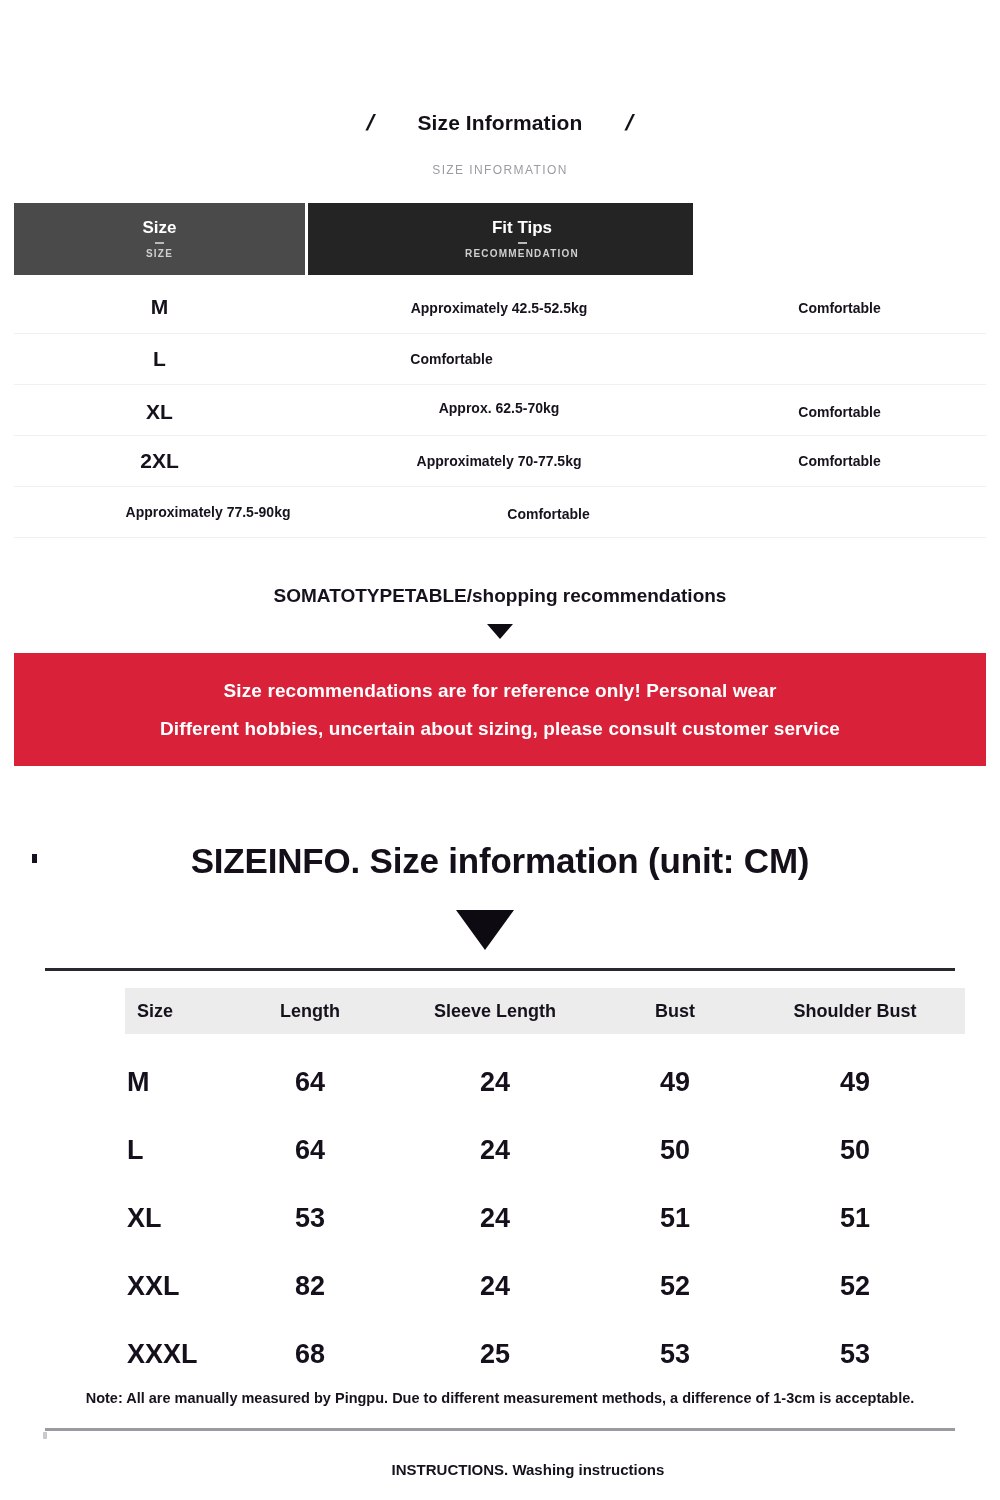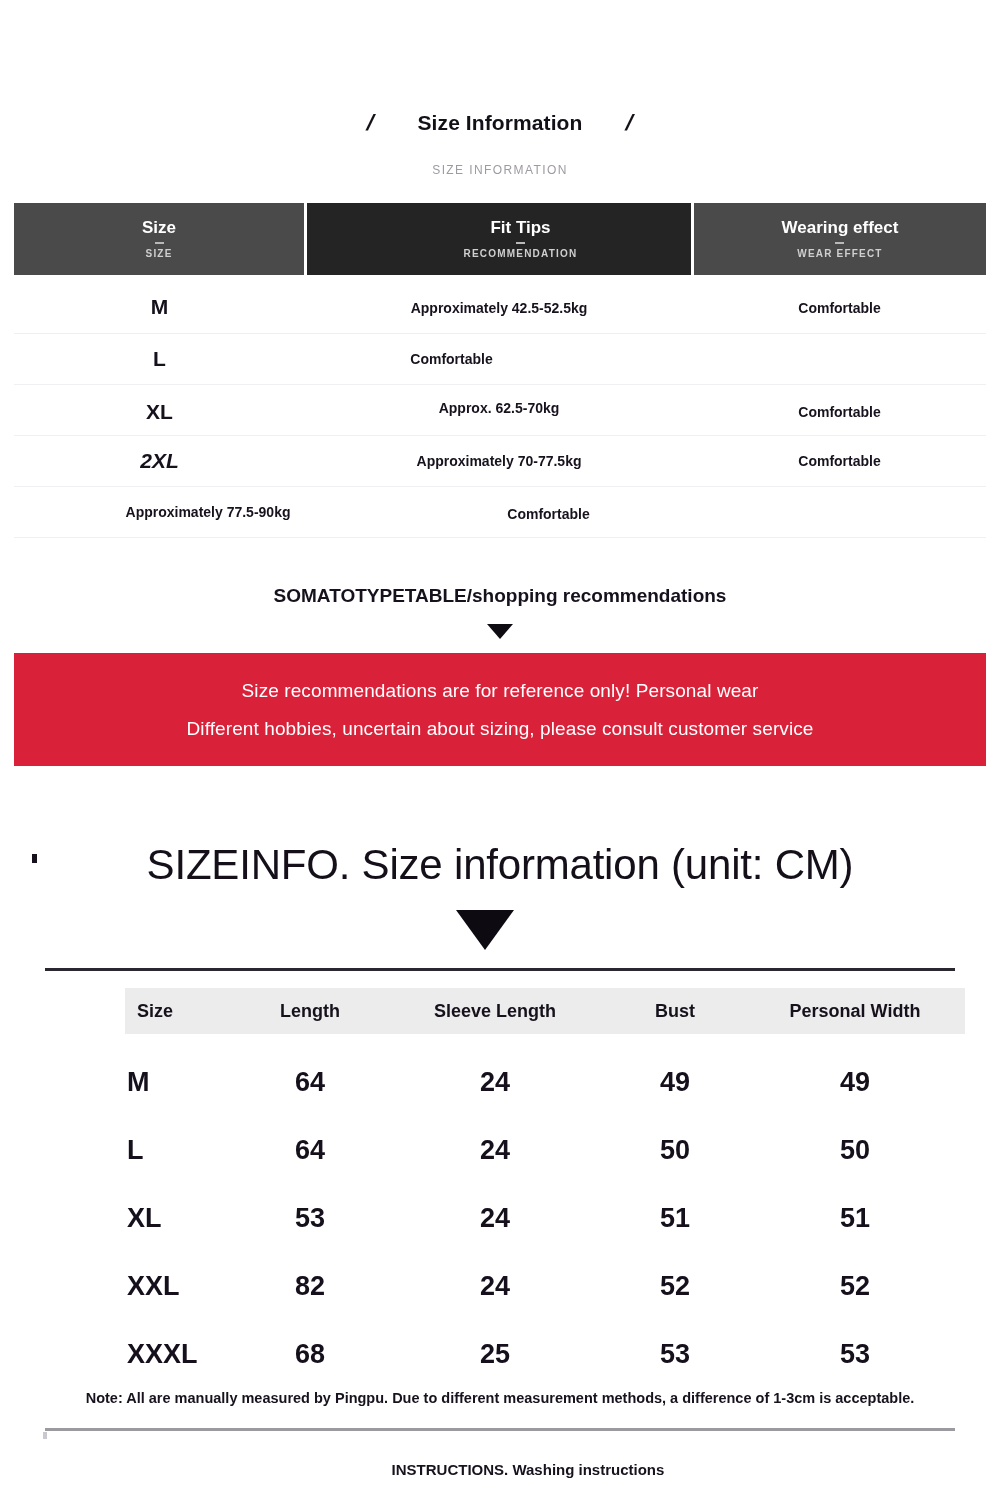--- a/index.html
+++ b/index.html
@@ -128,21 +128,21 @@
     font-size: 14px;
     font-weight: 700;
     color: #17121d;
   }
   
   .t1-row.r1 .t1-c1 { transform: translateY(-1px); }
   .t1-row.r2 .t1-c1 { transform: translateY(0px); }
   .t1-row.r3 .t1-c1 { transform: translateY(2px); }
   .t1-row.r3 .t1-c2 { transform: translateY(-2px); }
   .t1-row.r3 .t1-c3 { transform: translateY(2px); }
-  .t1-row.r4 .t1-c1 { transform: translateY(0px); font-style: italic; }
+  .t1-row.r4 .t1-c1 { transform: translateY(0px); }
   .t1-row.r5 .t1-c1 { transform: translateY(2px); }
   .t1-row.r5 .t1-c3 { transform: translateY(2px); }
 
   .somatotype {
     position: absolute;
     left: 0; top: 585px;
     width: 1000px;
     text-align: center;
     font-size: 19px;
     font-weight: 700;
@@ -166,21 +166,21 @@
     background: #d9223a;
     display: flex;
     flex-direction: column;
     align-items: center;
     justify-content: center;
     gap: 16px;
   }
   .red-line {
     color: #ffffff;
     font-size: 19px;
-    font-weight: 400;
+    font-weight: 700;
     text-align: center;
     letter-spacing: 0.1px;
   }
 
   
   #section-two {
     position: absolute;
     left: 0; top: 790px;
     width: 1000px;
     height: 710px;
@@ -191,22 +191,22 @@
     left: 32px; top: 854px;
     width: 5px;
     height: 9px;
     background: #16111c;
   }
   .sec2-title {
     position: absolute;
     left: 0; top: 841px;
     width: 1000px;
     text-align: center;
-    font-size: 42px;
-    font-weight: 400;
+    font-size: 35px;
+    font-weight: 700;
     letter-spacing: -0.2px;
     color: #150f1a;
   }
   .tri-big {
     position: absolute;
     left: 456px; top: 910px;
     width: 0; height: 0;
     border-left: 29px solid transparent;
     border-right: 29px solid transparent;
     border-top: 40px solid #0d0a11;
@@ -314,25 +314,20 @@
     <div class="t1-hcell c1">
       <span class="t1-h-main">Size</span>
       <span class="t1-h-dash"></span>
       <span class="t1-h-sub">SIZE</span>
     </div>
     <div class="t1-hcell c2">
       <span class="t1-h-main">Fit Tips</span>
       <span class="t1-h-dash"></span>
       <span class="t1-h-sub">RECOMMENDATION</span>
     </div>
-    <div class="t1-hcell c3">
-      <span class="t1-h-main">Wearing effect</span>
-      <span class="t1-h-dash"></span>
-      <span class="t1-h-sub">WEAR EFFECT</span>
-    </div>
   </div>
 
   <div class="t1-body">
     <div class="t1-row r1">
       <div class="t1-c1">M</div>
       <div class="t1-c2">Approximately 42.5-52.5kg</div>
       <div class="t1-c3">Comfortable</div>
     </div>
     <div class="t1-row r2">
       <div class="t1-c1">L</div>
@@ -370,21 +365,21 @@
 <div class="sec2-title">SIZEINFO. Size information (unit: CM)</div>
 <div class="tri-big"></div>
 
 <div class="t2-rule"></div>
 
 <div class="t2-header">
   <div class="t2-h h-size">Size</div>
   <div class="t2-h h-length">Length</div>
   <div class="t2-h h-sleeve">Sleeve Length</div>
   <div class="t2-h h-bust">Bust</div>
-  <div class="t2-h h-shoulder">Personal Width</div>
+  <div class="t2-h h-shoulder">Shoulder Bust</div>
 </div>
 
 <div class="t2-body">
   <div class="t2-row">
     <div class="t2-cell c-size">M</div>
     <div class="t2-cell c-length">64</div>
     <div class="t2-cell c-sleeve">24</div>
     <div class="t2-cell c-bust">49</div>
     <div class="t2-cell c-shoulder">49</div>
   </div>

